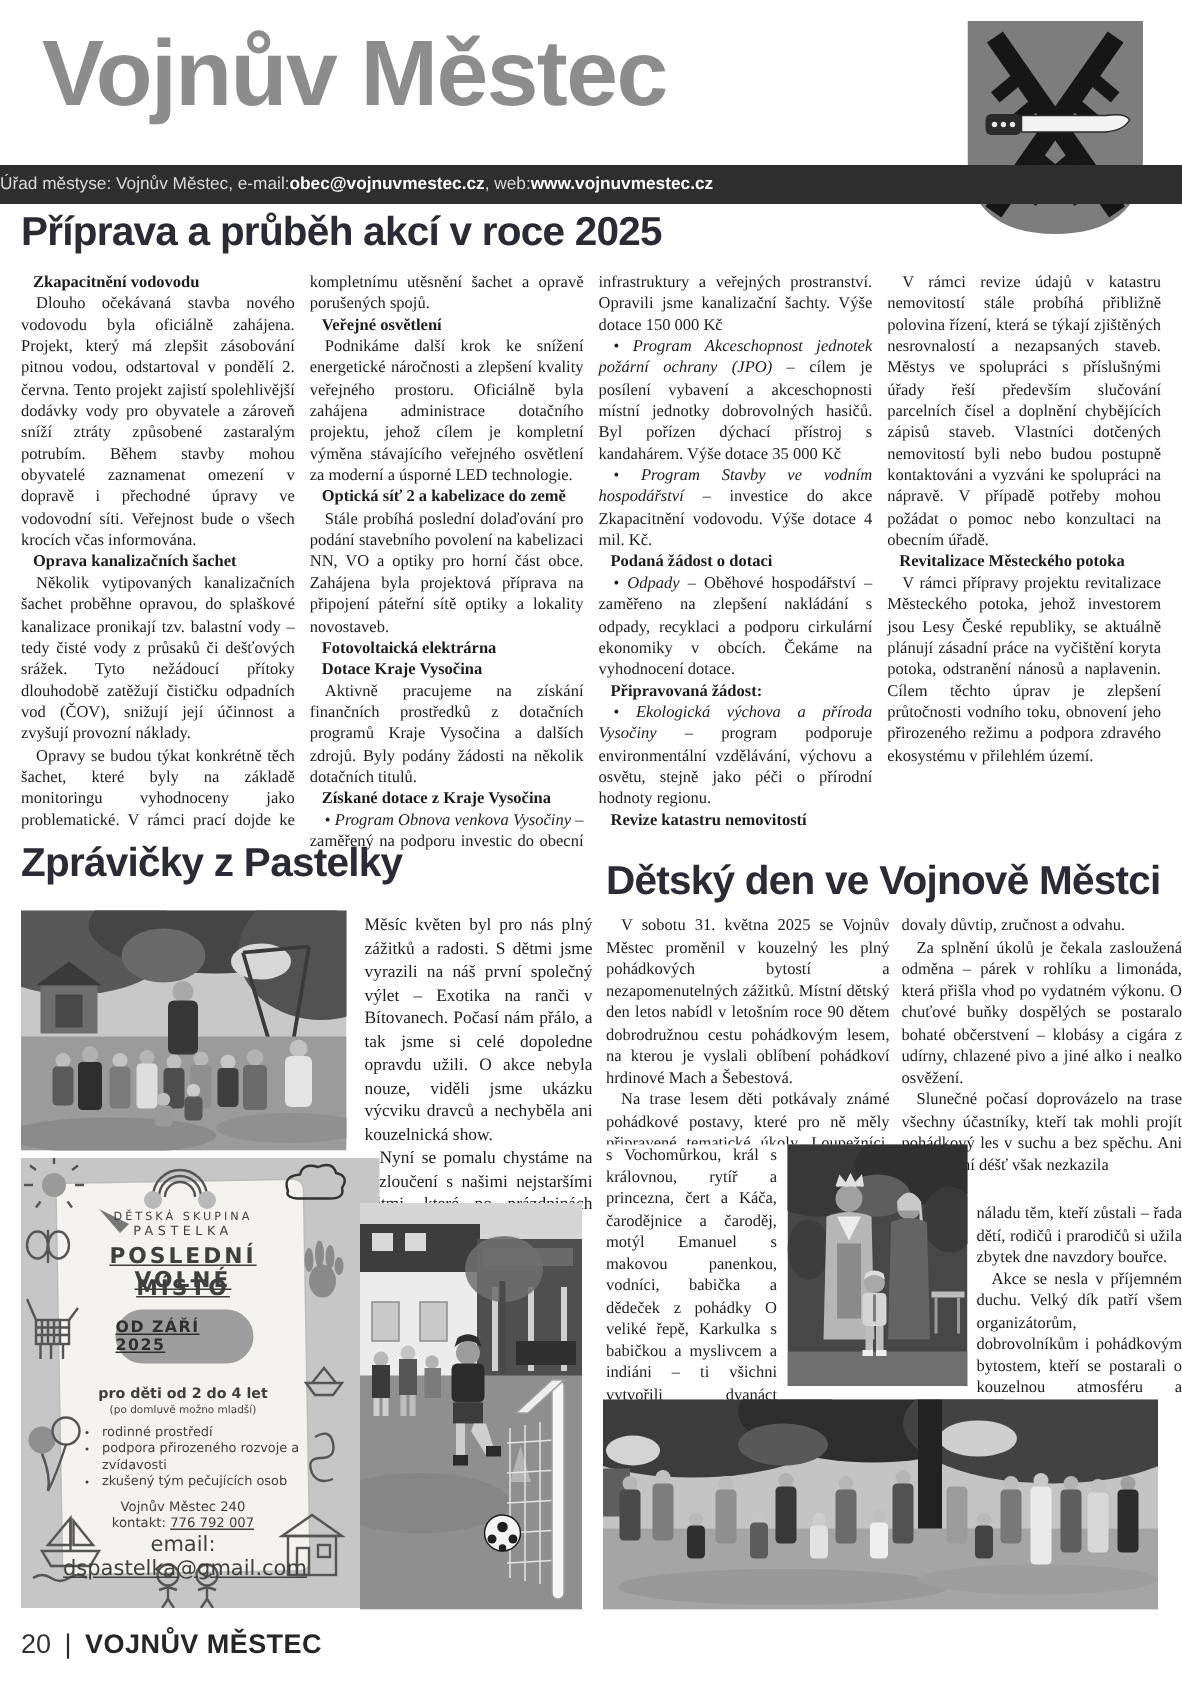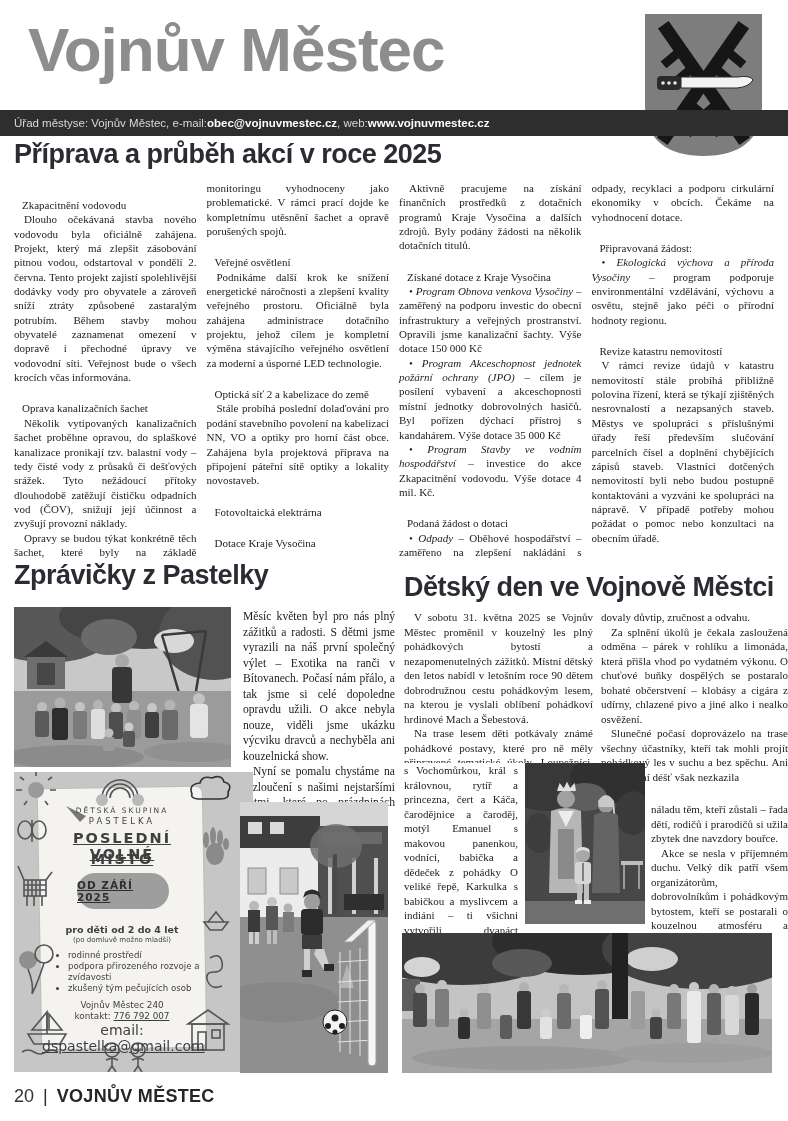--- a/index.html
+++ b/index.html
@@ -5,35 +5,35 @@
   html,body{margin:0;padding:0;background:#ffffff;}
   #page{position:relative;width:788px;height:1121px;background:#ffffff;overflow:hidden;
         font-family:"Liberation Serif",serif;color:#1c1c1c;}
   .abs{position:absolute;}
   .sans{font-family:"Liberation Sans",sans-serif;}
 
   
   .masthead-title{left:28px;top:16px;font-size:62px;font-weight:bold;color:#8d8d8d;
                   letter-spacing:-1px;line-height:1.1;}
   .topbar{left:0;top:110px;width:788px;height:26px;background:#2e2e2e;display:flex;
-          align-items:center;padding-left:14px;box-sizing:border-box;font-size:11.5px;color:#d9d9d9;}
+          align-items:center;box-sizing:border-box;font-size:11.5px;color:#d9d9d9;}
   .topbar b{color:#ffffff;}
 
   
   .crest{left:645px;top:14px;width:117px;height:142px;}
 
   
   .sec-title{font-weight:bold;color:#2b2b33;letter-spacing:-0.5px;font-size:27px;line-height:30px;}
 
   
   .cols{left:14px;top:181px;width:760px;height:392px;column-count:4;column-gap:10px;
         column-fill:auto;font-size:11px;line-height:14.35px;overflow:hidden;text-align:justify;}
   .blocks p{margin:0;text-indent:10px;text-align:justify;}
   .blocks p.ni{text-indent:0;}
-  .blocks .sub{font-weight:normal;text-indent:8px;margin-top:17px;}
+  .blocks .sub{font-weight:bold;text-indent:8px;}
   .blocks i{font-style:italic;}
 
   
   .library{left:592px;top:450px;width:182px;}
   .library .rule{border-top:1px solid #5a5a5a;margin-bottom:12px;}
   .library h2{margin:0 0 8px 0;font-size:20.5px;line-height:25px;font-weight:bold;color:#2b2b33;letter-spacing:-0.3px;}
   .library p{margin:0;font-size:11px;line-height:14.5px;text-align:justify;}
 
   .pastelka-text{left:243px;top:609px;width:152px;font-size:11.6px;line-height:15.5px;}
   .dd-text{font-size:11px;line-height:14.5px;}

